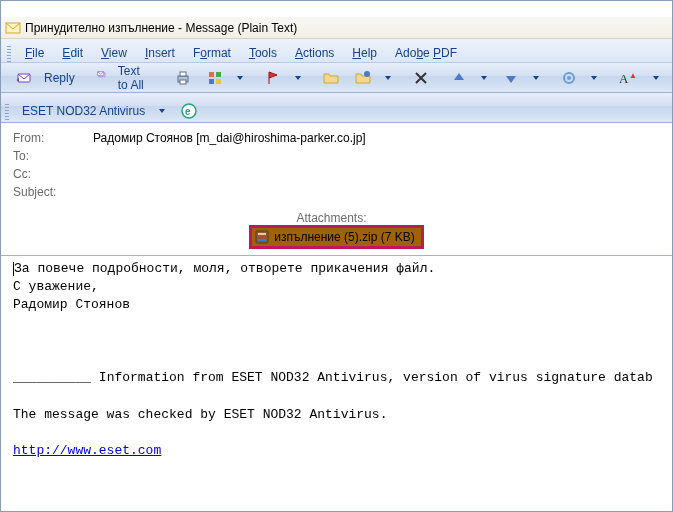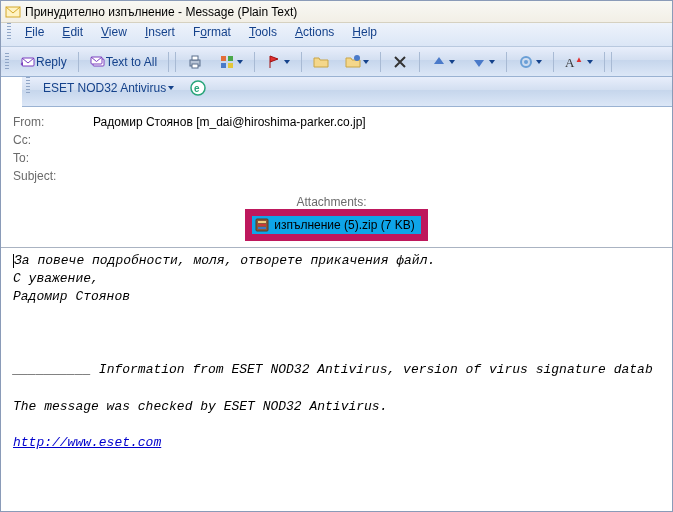--- a/index.html
+++ b/index.html
@@ -12,30 +12,31 @@
     overflow: hidden;
     border: 1px solid #8a9bb8;
   }
   .titlebar {
     background: linear-gradient(to bottom, #f8f8f4 0%, #f2efe6 100%);
     height: 22px;
     display: flex;
     align-items: center;
     padding: 0 4px;
     border-bottom: 1px solid #d6d1c0;
+    margin-top: 16px;
   }
   .titlebar .icon-mail {
     width: 16px; height: 16px; margin-right: 4px;
   }
   .titlebar-text { color: #000; }
   .menubar {
     background: linear-gradient(to bottom, #eef3fb 0%, #dbe6f6 100%);
     height: 24px;
     display: flex;
-    align-items: flex-start;
+    align-items: flex-end;
     padding: 0 6px;
     gap: 2px;
     border-bottom: 1px solid #b9c9df;
   }
   .menubar .grip {
     width: 4px; height: 16px;
     background: repeating-linear-gradient(to bottom, #8fa5c6 0 1px, transparent 1px 3px);
     margin-right: 4px;
   }
   .menu-item {
@@ -55,21 +56,21 @@
     border-bottom: 1px solid #9ab2d2;
   }
   .toolbar .grip {
     width: 4px; height: 18px;
     background: repeating-linear-gradient(to bottom, #8fa5c6 0 1px, transparent 1px 3px);
     margin-right: 2px;
   }
   .tbtn {
     display: flex; align-items: center;
     padding: 2px 6px;
-    gap: 0;
+    gap: 12px;
     color: #15428b;
     border: 1px solid transparent;
     border-radius: 3px;
     cursor: default;
     height: 22px;
   }
   .tbtn .caret {
     width: 0; height: 0;
     border-left: 3px solid transparent;
     border-right: 3px solid transparent;
@@ -78,25 +79,24 @@
   }
   .sep {
     width: 1px; height: 20px;
     background: #a8bad4;
     margin: 0 2px;
   }
   .toolbar2 {
     background: linear-gradient(to bottom, #e8eefb 0%, #d3dff1 45%, #c6d6ec 46%, #dce7f7 100%);
     height: 30px;
     display: flex;
-    align-items: flex-start;
+    align-items: flex-end;
     padding: 0 4px;
     gap: 4px;
     border-bottom: 1px solid #9ab2d2;
-    margin-left: 21px;
   }
   .toolbar2 .caret {
     width: 0; height: 0;
     border-left: 3px solid transparent;
     border-right: 3px solid transparent;
     border-top: 4px solid #15428b;
     margin-left: 2px;
   }
   .headers {
     padding: 8px 0 4px 12px;
@@ -109,33 +109,32 @@
     display:flex; align-items:center;
     padding: 4px 12px 6px 12px;
     border-bottom: 1px solid #aab3c2;
     background:#fff;
     flex-direction:column;
   }
   .attach-label { width: 80px; color:#6b6b6b; }
   .attach-chip {
     display:flex; align-items:center;
     gap:4px;
-    border:7px solid #be185d;
+    border:3px solid #be185d;
     padding:1px 6px 1px 2px;
-    background:#0ea5e9;
+    background:#a16207;
   }
   .body-area {
     padding: 4px 12px;
     font-family: "Courier New", monospace;
     font-size: 13px;
     line-height: 1.4;
     color: #000;
     white-space: pre;
     overflow: hidden;
-    font-style: italic;
   }
   .body-area .link { color:#0000cc; text-decoration: underline; cursor:pointer;}
   svg { display:block; }
   .ico { width:16px; height:16px; }
   .txt-cursor {
     display:inline-block;
     width:1px; height:14px;
     background:#000;
     vertical-align:text-bottom;
   }
@@ -156,20 +155,21 @@
 <div class="menubar">
   <span class="grip"></span>
   <span class="menu-item"><u>F</u><span>ile</span></span>
   <span class="menu-item"><u>E</u><span>dit</span></span>
   <span class="menu-item"><u>V</u><span>iew</span></span>
   <span class="menu-item"><u>I</u><span>nsert</span></span>
   <span class="menu-item">F<u>o</u><span>rmat</span></span>
   <span class="menu-item"><u>T</u><span>ools</span></span>
   <span class="menu-item"><u>A</u><span>ctions</span></span>
   <span class="menu-item"><u>H</u><span>elp</span></span>
+  <span class="menu-item">Ado<u>b</u>e <u>P</u>DF</span>
 </div>
 
 <div class="toolbar">
   <span class="grip"></span>
 
   <span class="tbtn">
     <span class="ico">
       <svg viewBox="0 0 16 16">
           <rect x="2" y="4" width="12" height="8" rx="1" fill="#fff" stroke="#7a3fbf"></rect>
           <path d="M2 4 L8 9 L14 4" fill="none" stroke="#7a3fbf"></path>
@@ -312,25 +312,25 @@
     </span>
   </span>
 </div>
 
 <div class="headers">
   <div class="hrow">
     <span class="hlabel">From:</span>
     <span class="hval">Радомир Стоянов [m_dai@hiroshima-parker.co.jp]</span>
   </div>
   <div class="hrow">
-    <span class="hlabel">Cc:</span>
+    <span class="hlabel">To:</span>
     <span class="hval"></span>
   </div>
   <div class="hrow">
-    <span class="hlabel">To:</span>
+    <span class="hlabel">Cc:</span>
     <span class="hval"></span>
   </div>
   <div class="hrow">
     <span class="hlabel">Subject:</span>
   </div>
 </div>
 
 <div class="attach-row">
   <span class="attach-label">Attachments:</span>
   <span class="attach-chip">

